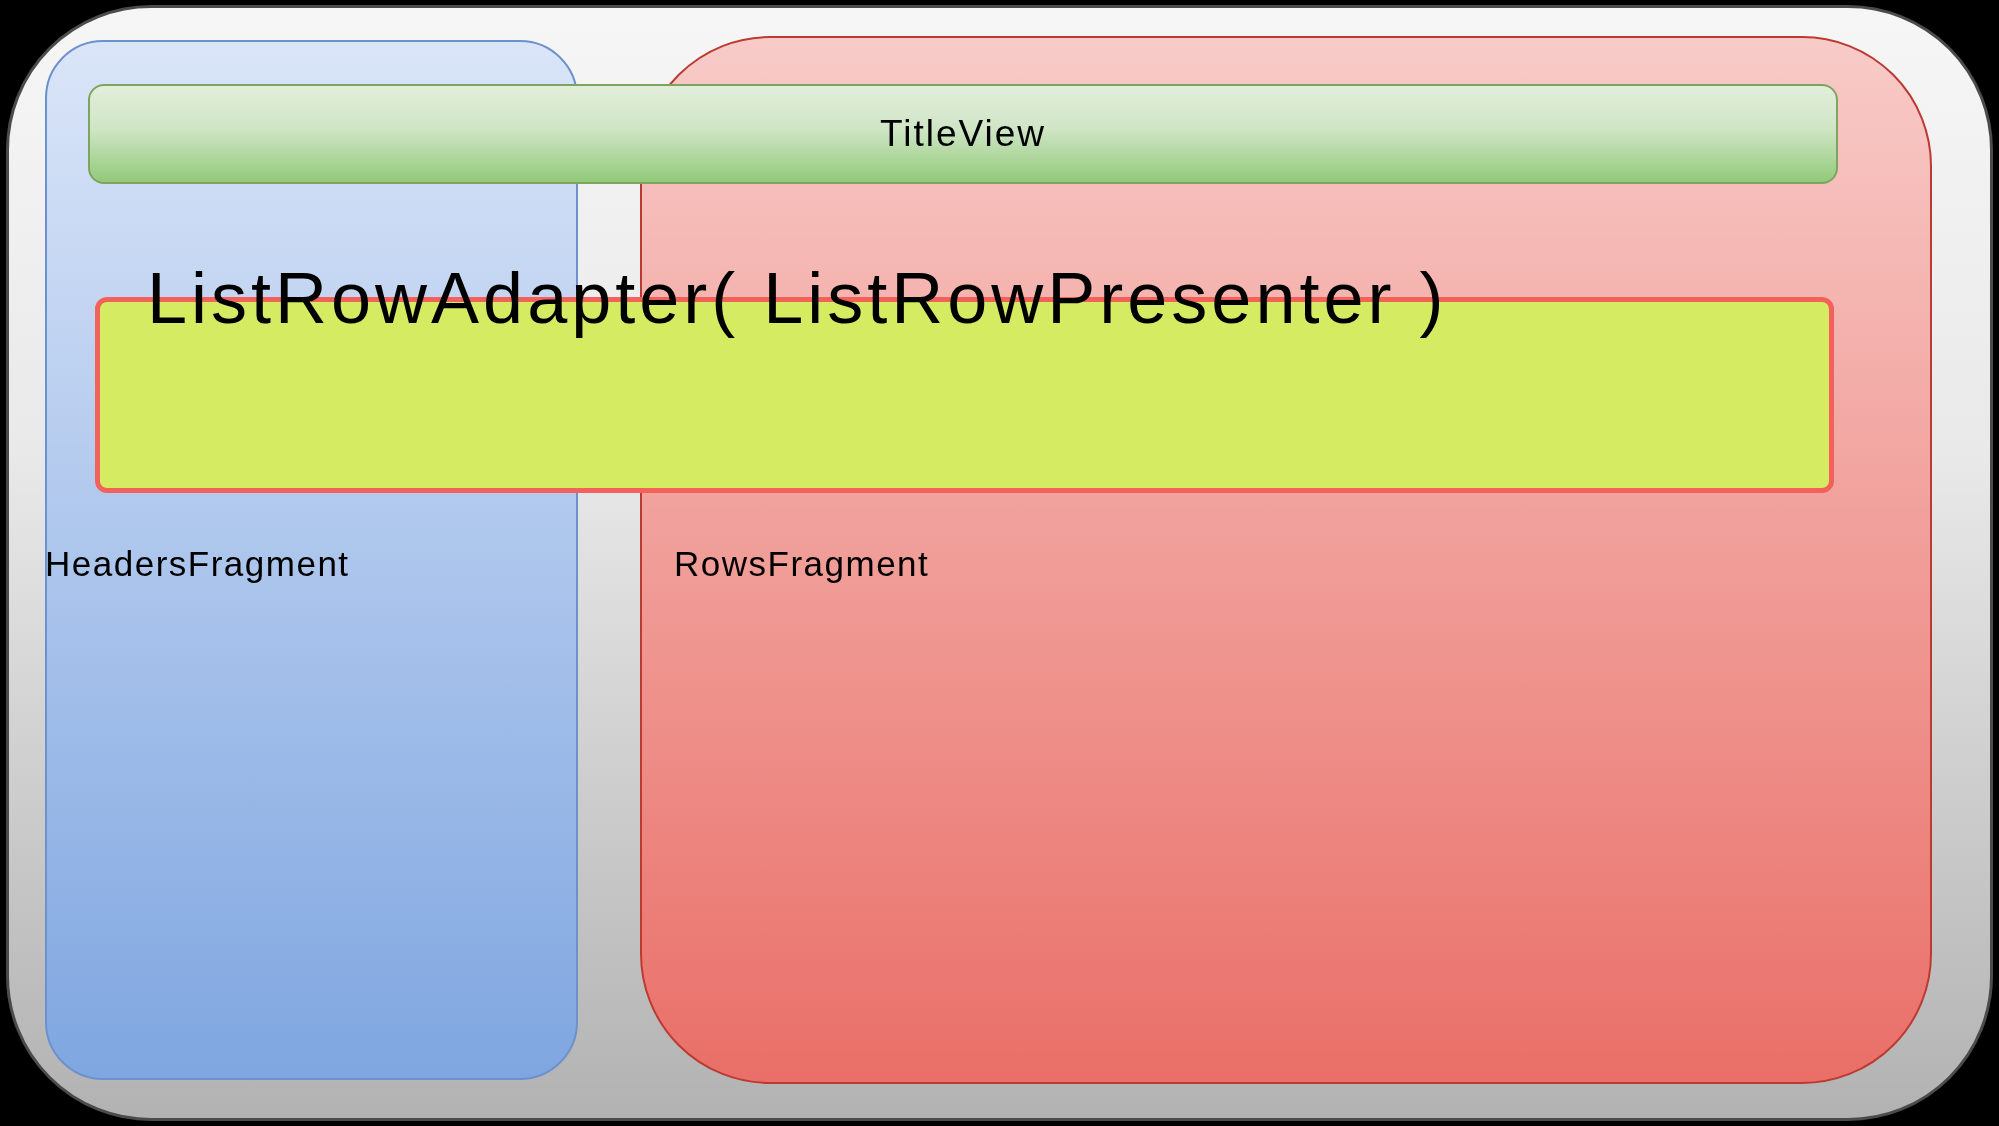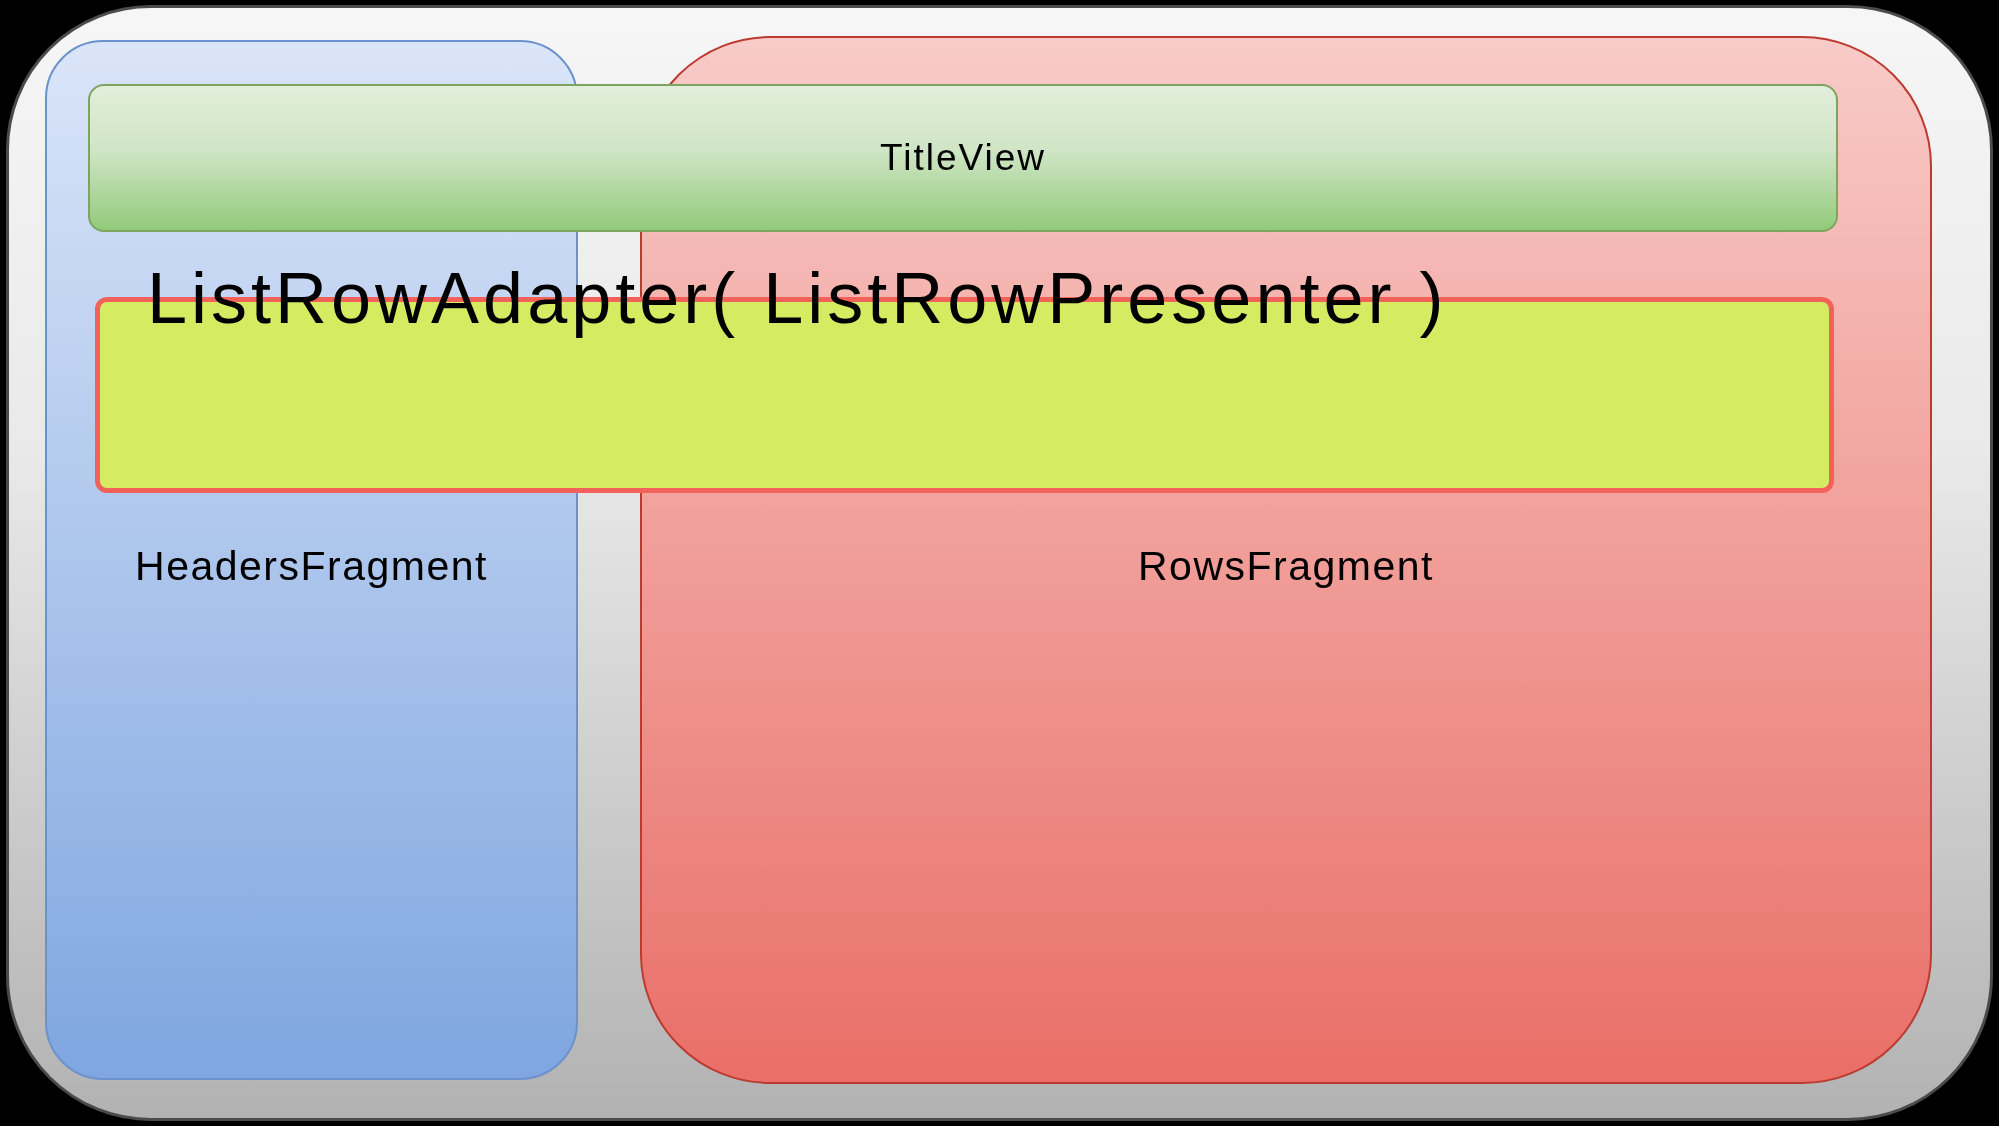--- a/index.html
+++ b/index.html
@@ -43,21 +43,21 @@
     width: 1292px; height: 1048px;
     box-sizing: border-box;
     border-radius: 130px;
     border: 2.5px solid var(--rows-box-border);
     background: linear-gradient(180deg, var(--rows-box-top) 0%, var(--rows-box-bottom) 100%);
     z-index: 3;
   }
   .title-bar {
     position: absolute;
     left: 88px; top: 84px;
-    width: 1750px; height: 148px;
+    width: 1750px; height: 100px;
     box-sizing: border-box;
     border-radius: 16px;
     border: 2px solid var(--title-bar-border);
     background: linear-gradient(180deg, var(--title-bar-top) 0%, #cfe5c5 45%, var(--title-bar-bottom) 100%);
     display: flex;
     align-items: center;
     justify-content: center;
     z-index: 4;
   }
   .title-bar-label {
@@ -83,30 +83,29 @@
     white-space: nowrap;
     color: var(--text);
     z-index: 6;
   }
   .line1 { left: 147px; top: 262px; }
   .line2-header { left: 187px; top: 368px; }
   .line2-card { left: 790px; top: 368px; }
   .fragment-label {
     position: absolute;
     top: 546px;
-    font-size: 41px;
+    font-size: 35px;
     letter-spacing: 1.5px;
     line-height: 1;
-    text-align: center;
     white-space: nowrap;
     color: var(--text);
     z-index: 6;
   }
   .headers-fragment-label { left: 45px; width: 533px; }
-  .rows-fragment-label { left: 640px; width: 1292px; }
+  .rows-fragment-label { left: 674px; width: 1292px; }
 </style>
 </head>
 <body>
 
 <div class="canvas">
 
   <div class="outer-frame"></div>
 
   <div class="headers-box"></div>
 

